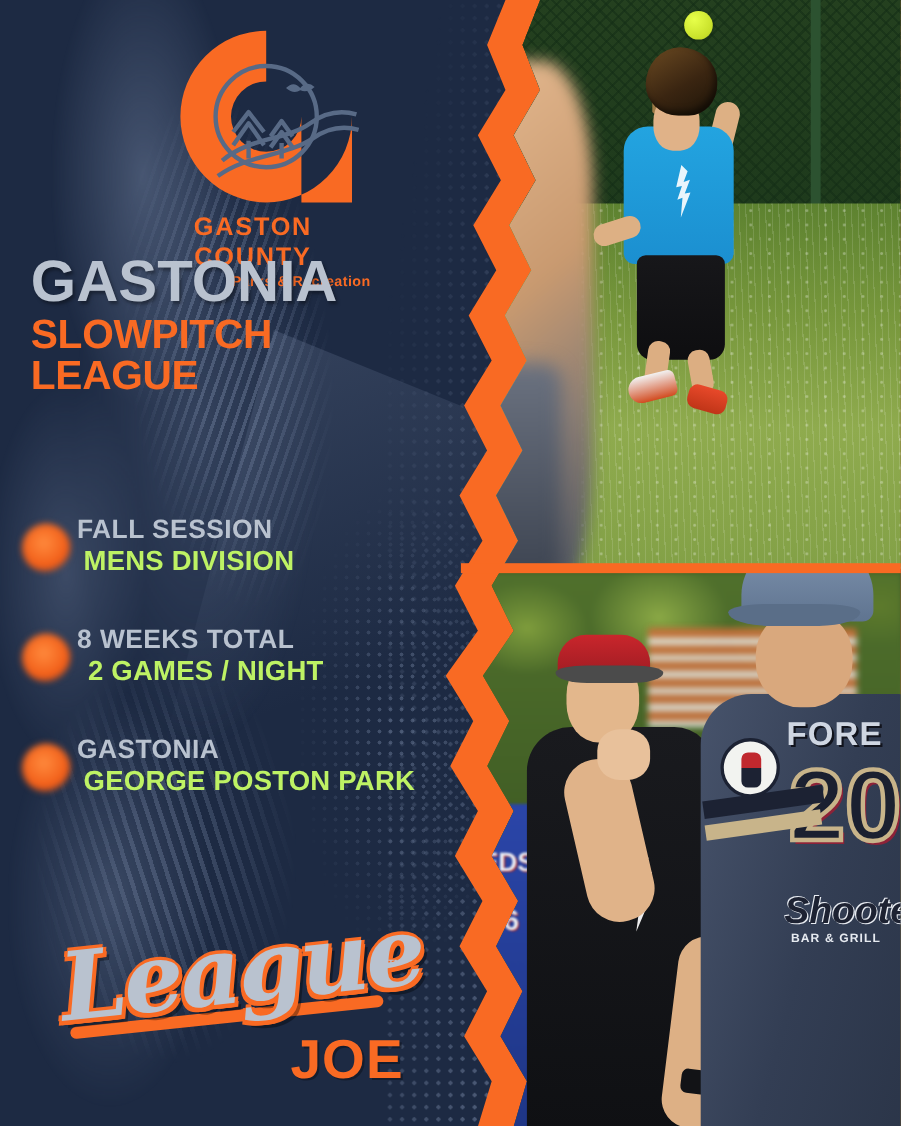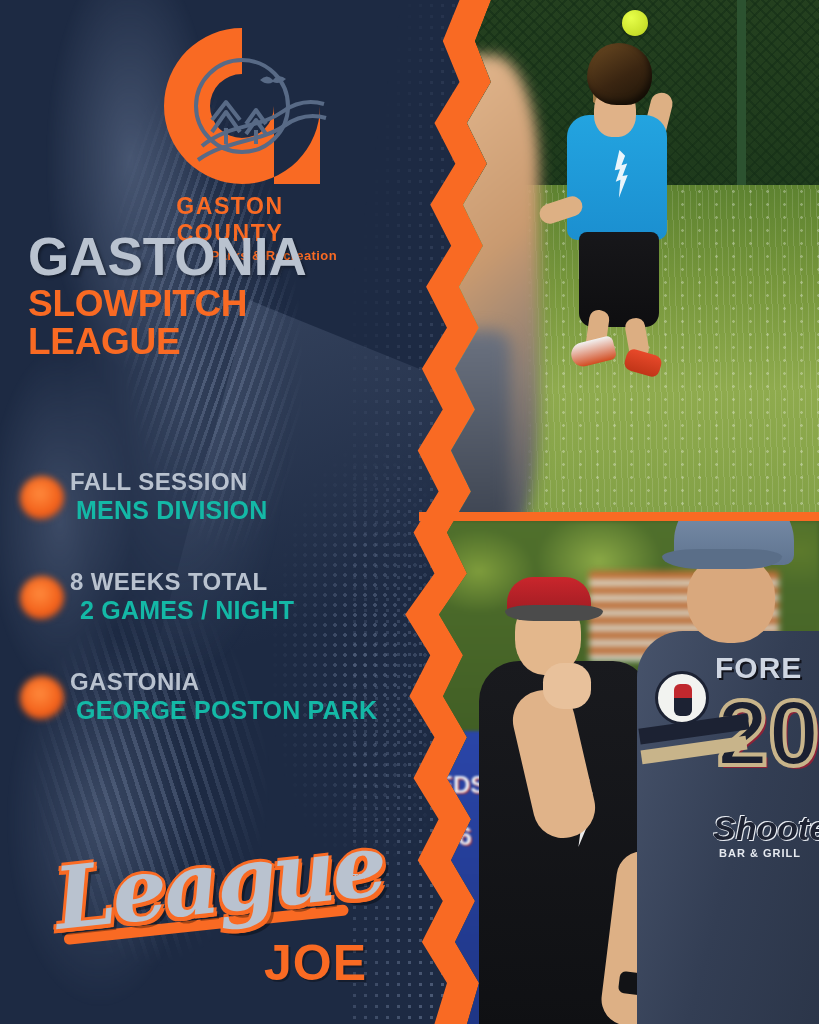--- a/index.html
+++ b/index.html
@@ -276,21 +276,21 @@
   .h-main div { white-space:nowrap; }
 
   .details { position:absolute; left:14px; top:468px; width:400px; }
   .detail-row { position:relative; height:70px; margin-bottom:30px; }
   .bullet {
     position:absolute; left:6px; top:8px; width:44px; height:44px; border-radius:50%;
     background:radial-gradient(circle at 45% 40%, #ff8a3d, #f05a15 65%, rgba(220,70,10,0) 78%);
     filter:blur(3px);
   }
   .d-top { position:absolute; left:56px; top:0; font-size:24px; font-weight:bold; color:#b9c2cf; letter-spacing:.4px; white-space:nowrap; }
-  .d-bot { position:absolute; top:28px; font-size:25px; font-weight:bold; color:#14b8a6; letter-spacing:.2px; white-space:nowrap; }
+  .d-bot { position:absolute; top:28px; font-size:25px; font-weight:bold; color:#bef264; letter-spacing:.2px; white-space:nowrap; }
 
   .tagline {
     position:absolute; left:14px; top:786px; font-size:35px; font-weight:bold; color:#ffffff;
     letter-spacing:-.4px; white-space:nowrap;
     text-shadow:0 0 6px #f96a23, 0 0 12px rgba(249,106,35,.85), 2px 2px 0 rgba(249,106,35,.55);
   }
 
   .joe-logo { position:absolute; left:56px; top:848px; width:330px; height:160px; }
   .joe-script {
     position:absolute; left:0; top:0; width:300px; height:120px;

